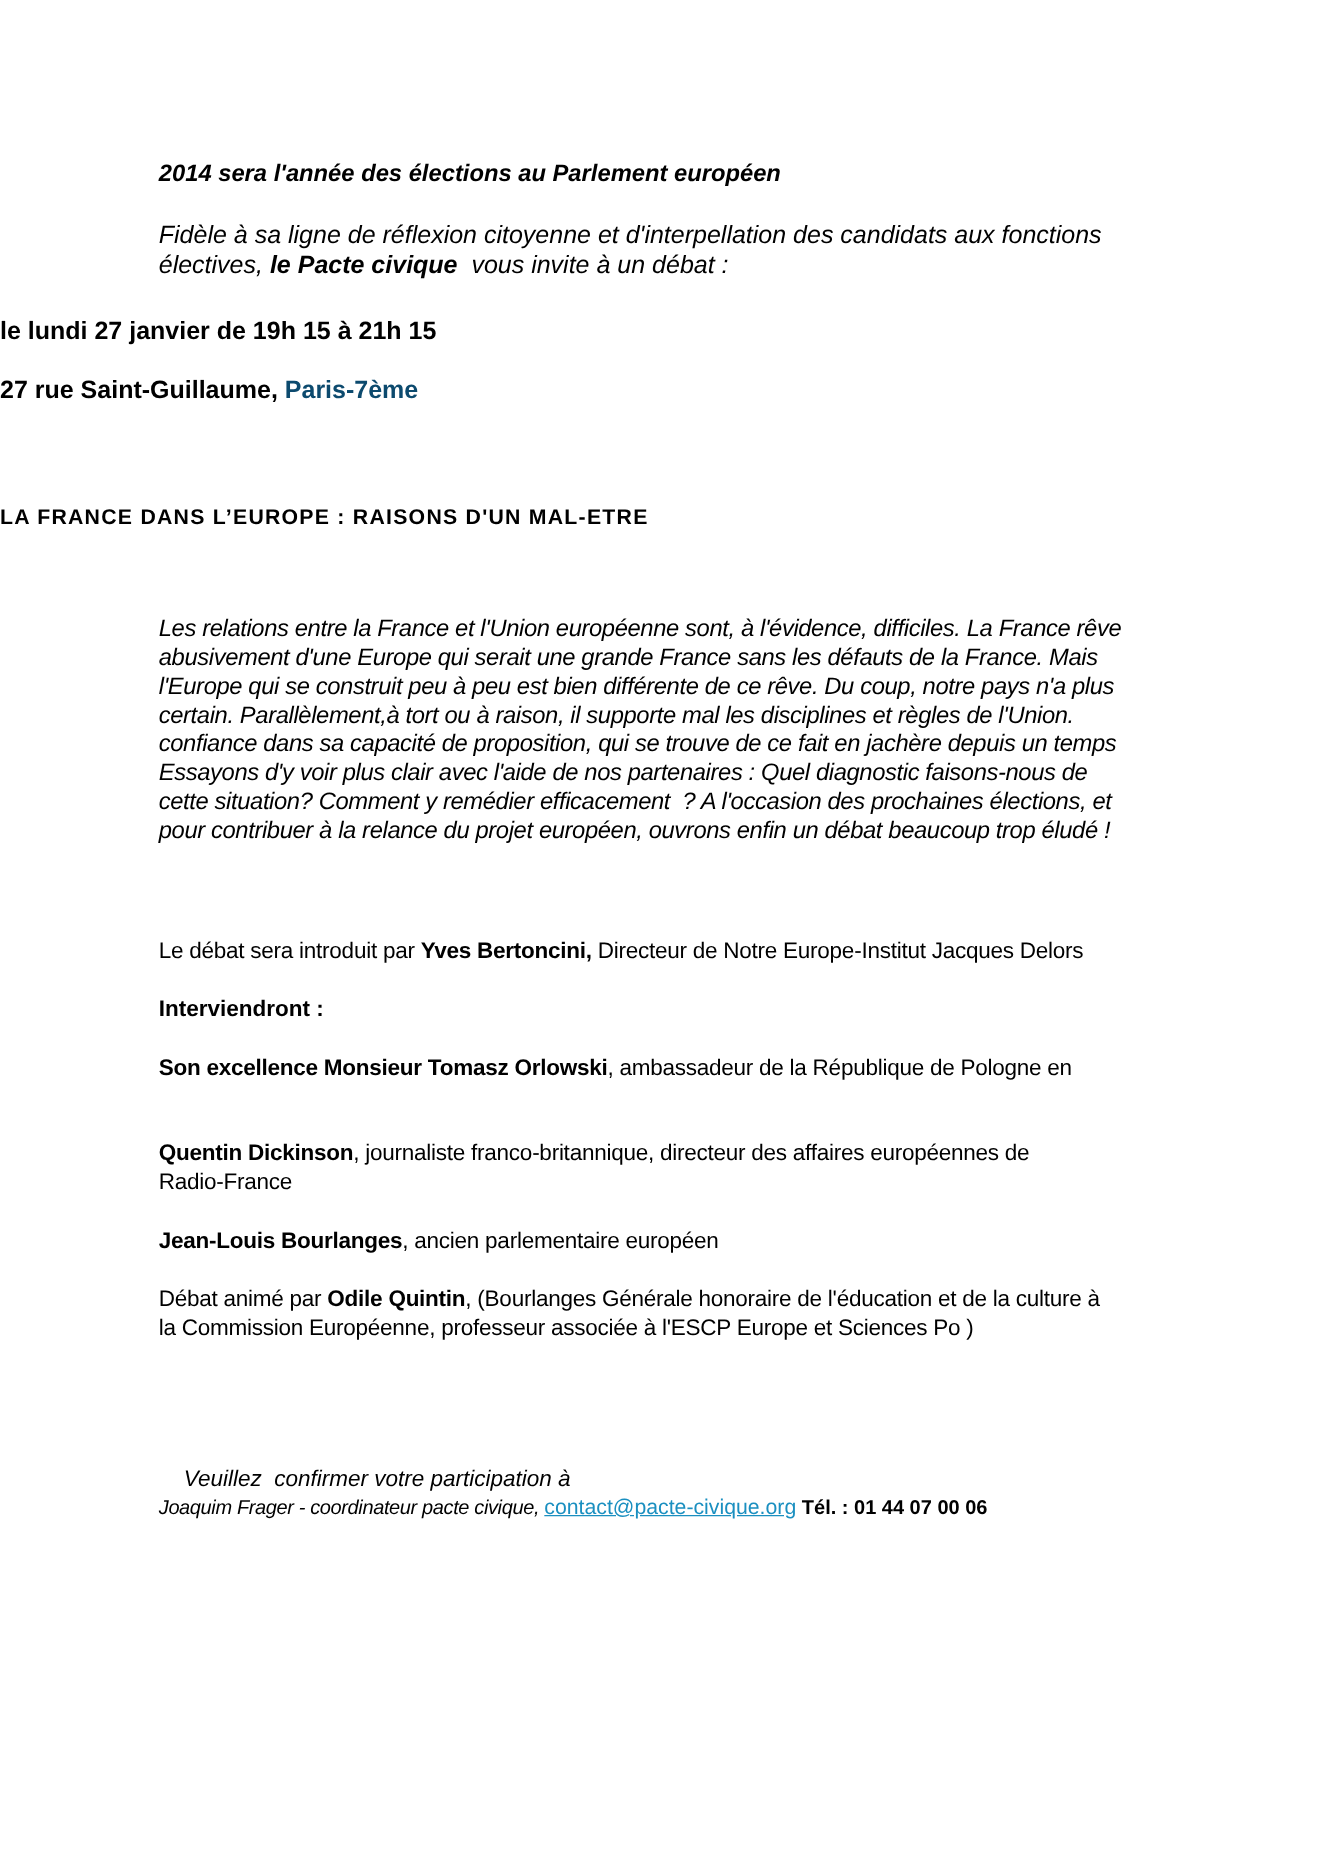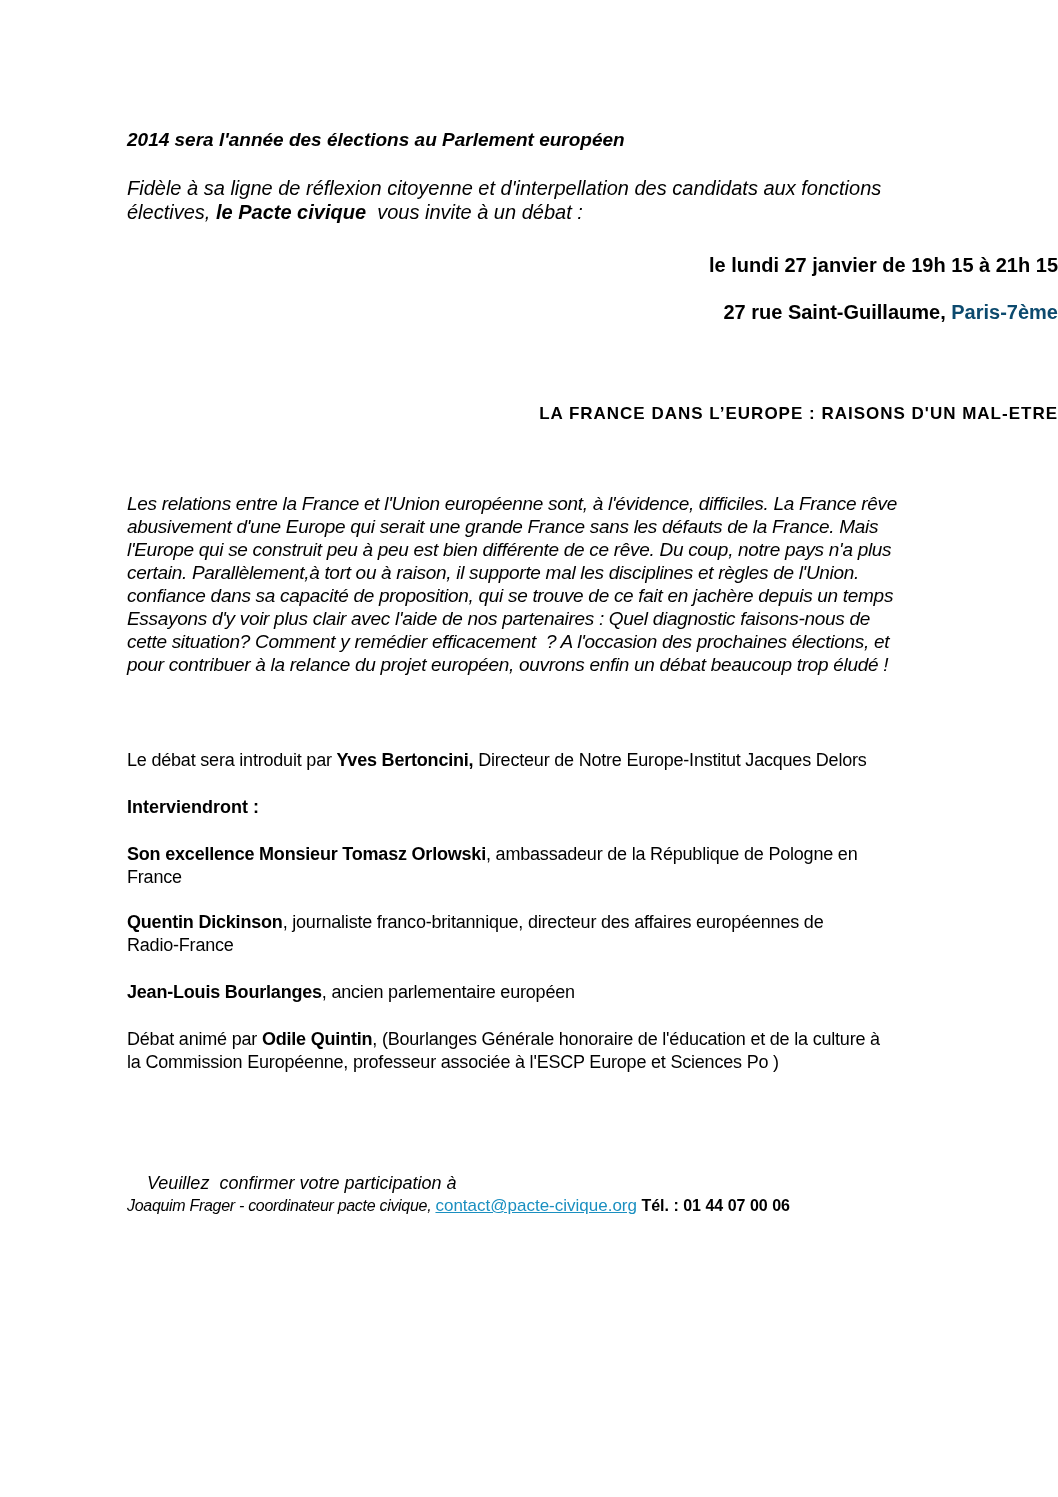--- a/index.html
+++ b/index.html
@@ -4,21 +4,21 @@
   <style>
     html, body { margin: 0; padding: 0; background: #ffffff; }
     body {
       width: 1058px; height: 1497px; position: relative; overflow: hidden;
       font-family: "Liberation Sans", sans-serif; color: #000;
     }
     .page { position: absolute; left: 0; top: 0; width: 1058px; height: 1497px; }
     .blk { position: absolute; left: 127px; font-size: 19px; line-height: 23px; }
     .it { font-style: italic; }
     .b { font-weight: bold; }
-    .center { left: 0; width: 1058px; text-align: right; }
+    .center { left: 0; width: 1058px; text-align: left; }
     .heading { font-size: 19px; font-weight: bold; font-style: italic; }
     .grey { color: #0c4a6e; }
     .title { font-size: 17px; font-weight: bold; letter-spacing: 1px; }
     .small-it { font-style: italic; font-size: 17px; }
     .link { color: #1a8fc0; text-decoration: underline; cursor: pointer; }
   </style>
 </head>
 <body>
 
 <div class="page">
@@ -62,21 +62,20 @@
   <div class="blk" style="top:749px; font-size:18px; letter-spacing:-0.2px;">
     <span>Le débat sera introduit par </span><span class="b">Yves Bertoncini,</span><span> Directeur de Notre Europe-Institut Jacques Delors</span>
   </div>
 
   <div class="blk b" style="top:796px; font-size:18px;">
     <span>Interviendront :</span>
   </div>
 
   <div class="blk" style="top:843px; font-size:18px; letter-spacing:-0.2px;">
     <div><span class="b">Son excellence Monsieur Tomasz Orlowski</span><span>, ambassadeur de la République de Pologne en</span></div>
-    <div>France</div>
   </div>
 
   <div class="blk" style="top:911px; font-size:18px; letter-spacing:-0.2px;">
     <div><span class="b">Quentin Dickinson</span><span>, journaliste franco-britannique, directeur des affaires européennes de</span></div>
     <div>Radio-France</div>
   </div>
 
   <div class="blk" style="top:981px; font-size:18px; letter-spacing:-0.2px;">
     <div><span class="b">Jean-Louis Bourlanges</span><span>, ancien parlementaire européen</span></div>
   </div>

